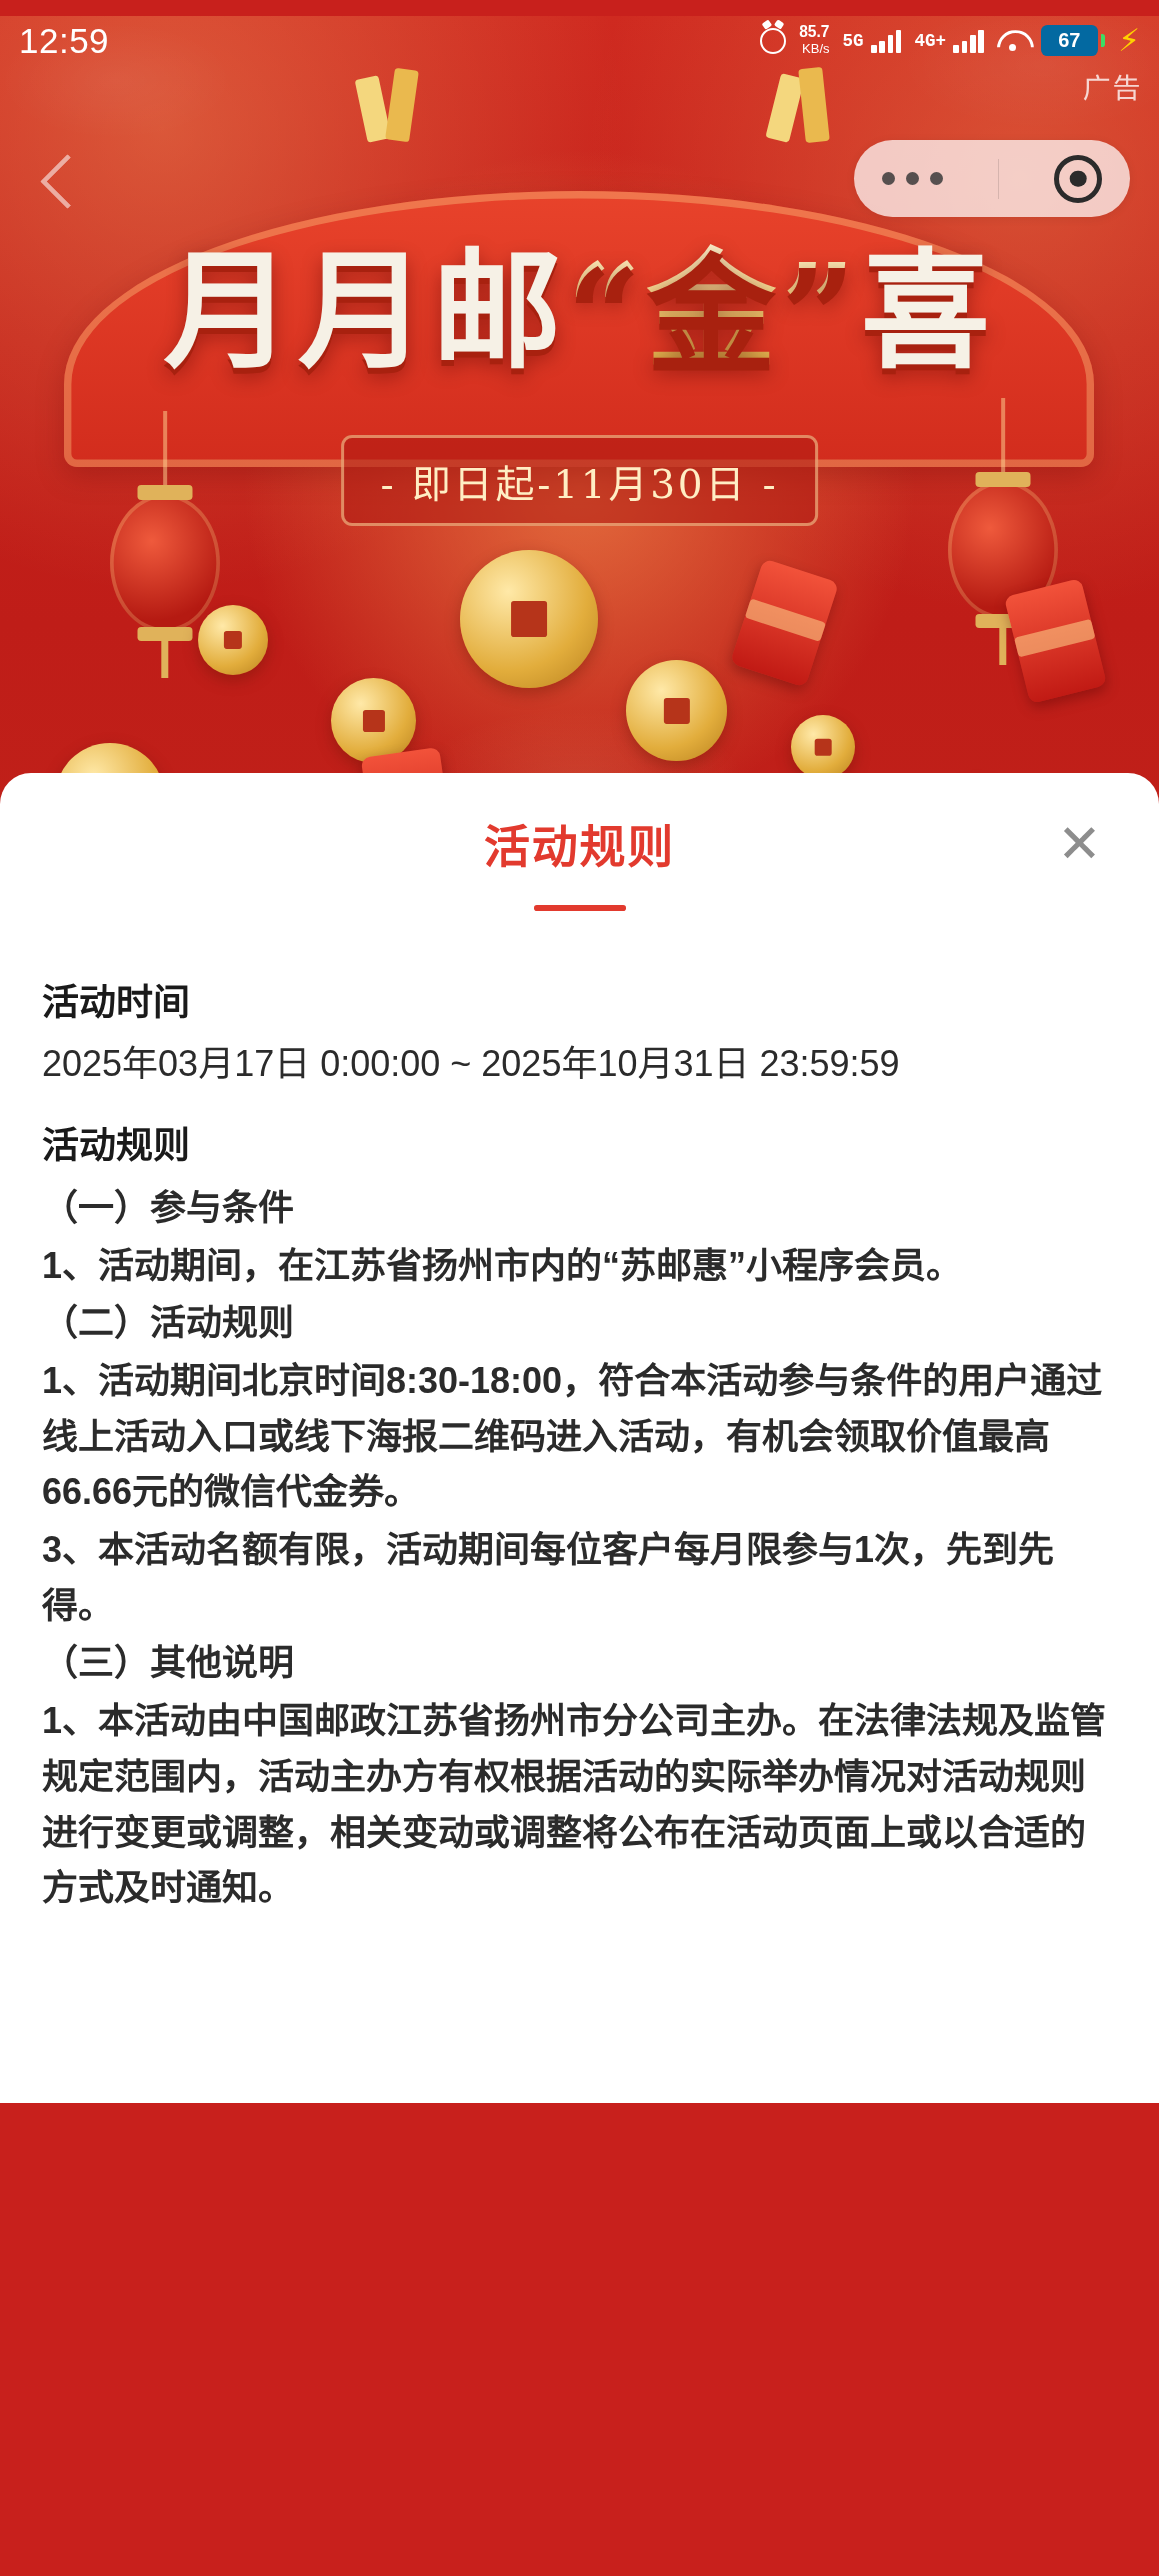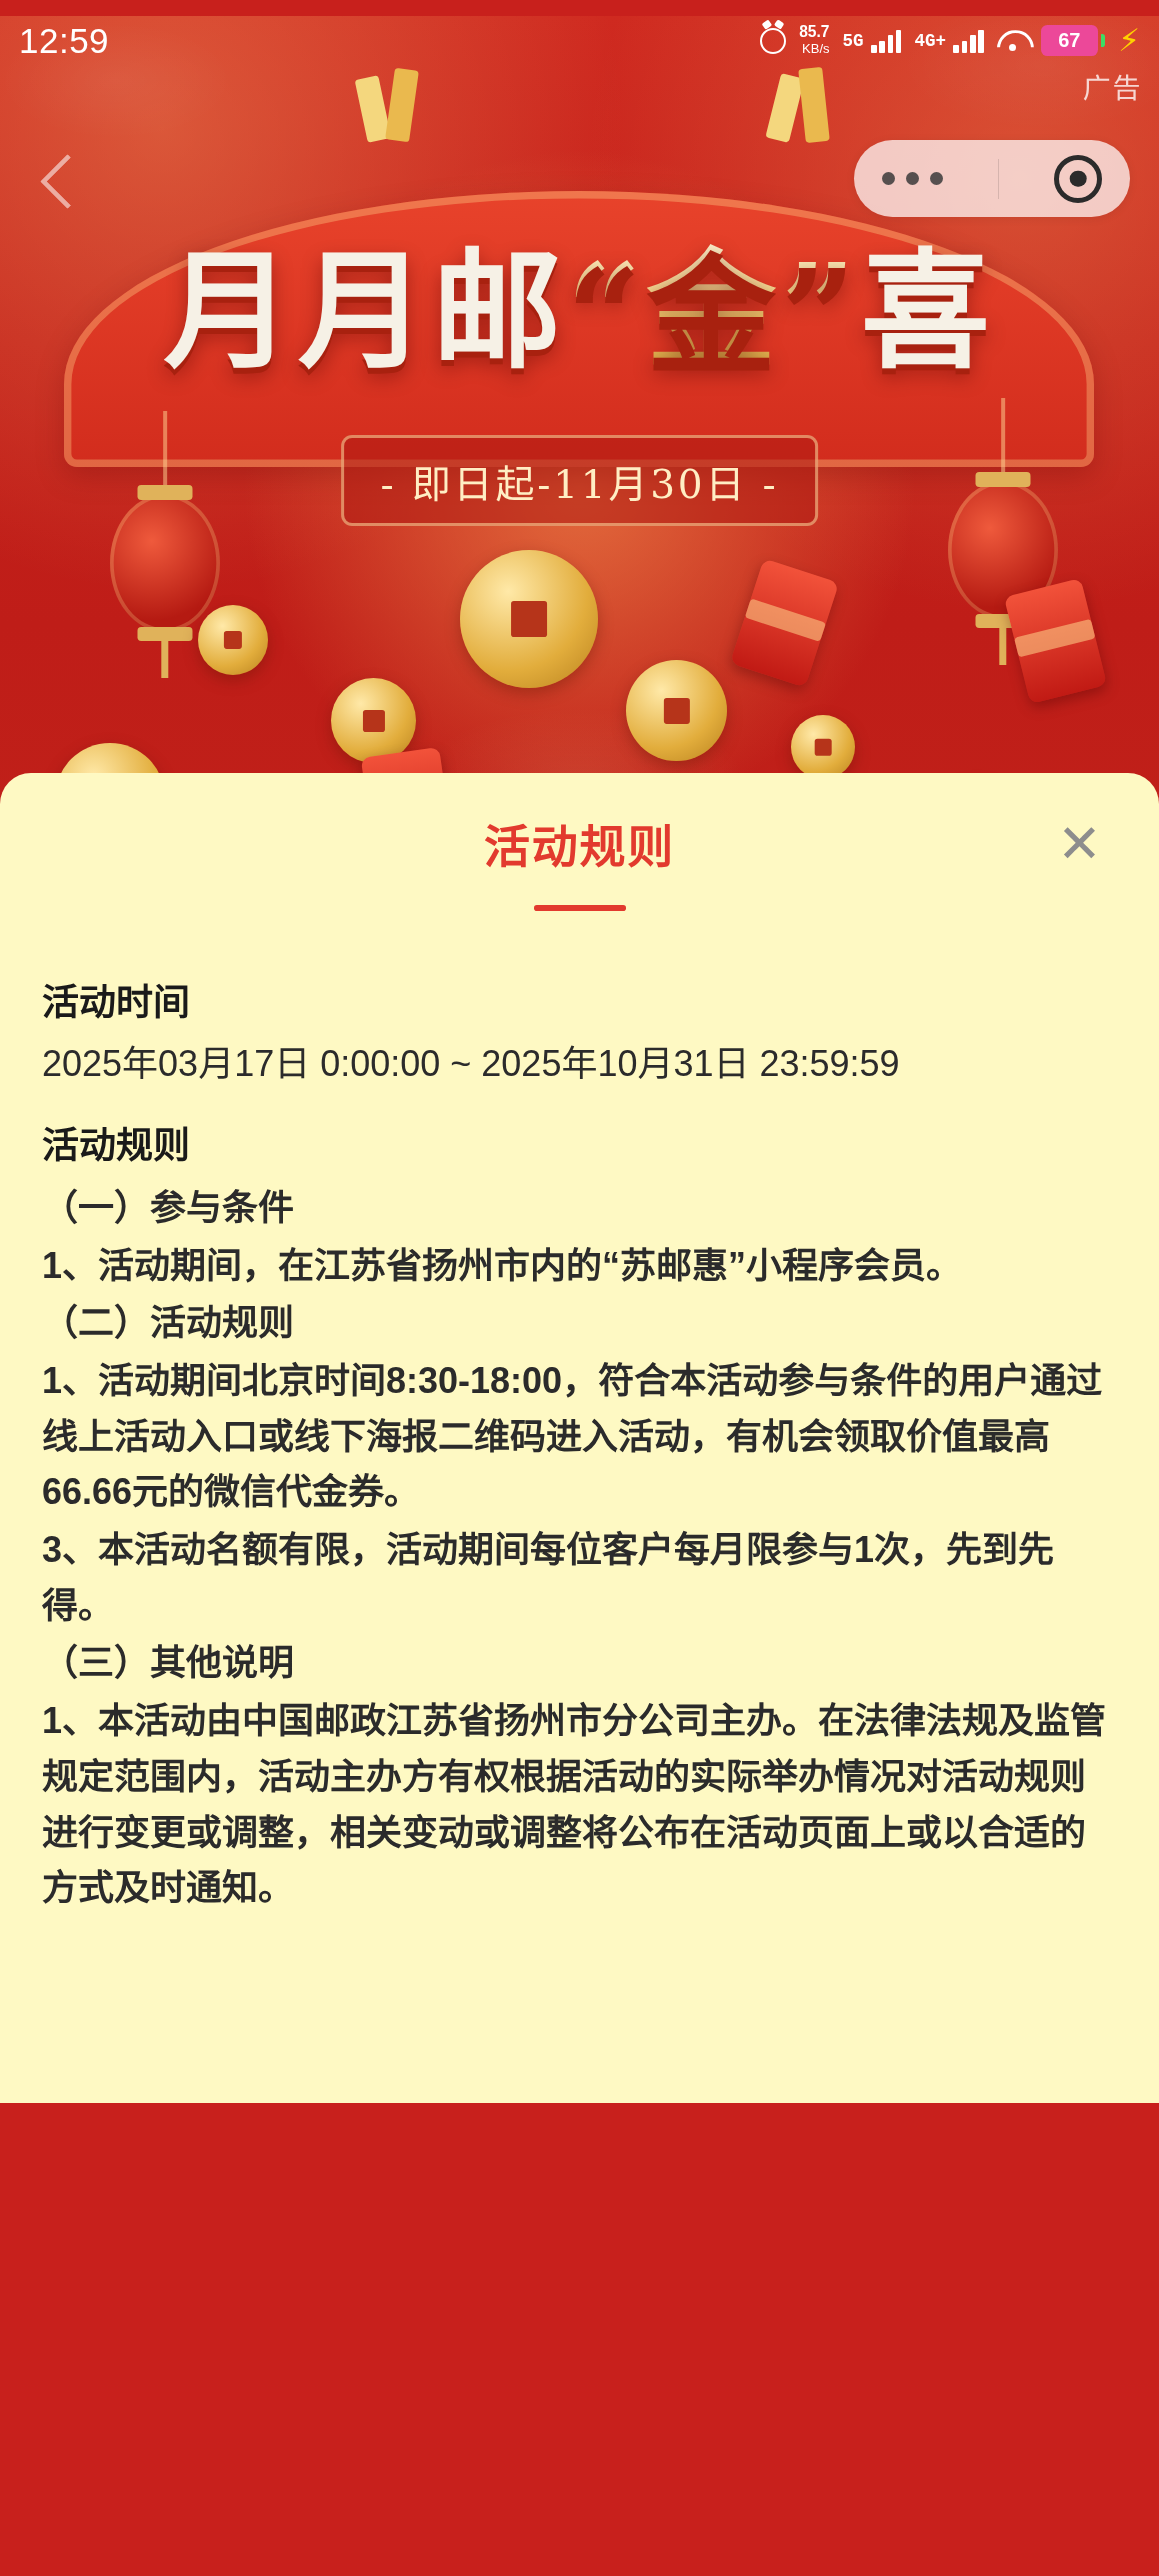--- a/index.html
+++ b/index.html
@@ -69,21 +69,21 @@
     clip-path: polygon(0 0, 100% 0, 100% 46%, 0 46%);
   }
   .wifi:after {
     content: ""; position: absolute; left: 12px; top: 15.6px;
     width: 7.4px; height: 7.4px; background: #fff; border-radius: 50%;
   }
   .battery {
     display: flex; align-items: center; gap: 2.8px;
   }
   .batt-body {
-    width: 57px; height: 31px; border-radius: 6.4px; background: #ec4899;
+    width: 57px; height: 31px; border-radius: 6.4px; background: #0369a1;
     color: #fff; font-size: 20px; display: flex; align-items: center; justify-content: center;
     font-weight: bold;
   }
   .batt-cap { width: 4.6px; height: 13px; background: #3ddc64; border-radius: 0 2.8px 2.8px 0; }
   .bolt { color: #ffd200; font-size: 31px; line-height: 1; }
 
   
   .ad-tag {
     position: absolute; right: 16.6px; top: 66px; z-index: 35;
     color: rgba(255,255,255,0.78); font-size: 28px; letter-spacing: 1.8px;
@@ -207,21 +207,21 @@
   
   .deco-strip { position: absolute; z-index: 13; }
   .deco-strip.d1 { left: 361px; top: 61px; width: 24px; height: 64px; background: #f4d77e; transform: rotate(-12deg); border-radius: 3.7px; }
   .deco-strip.d2 { left: 390px; top: 53px; width: 24px; height: 72px; background: #eab94e; transform: rotate(8deg); border-radius: 3.7px; }
   .deco-strip.d3 { left: 773px; top: 59px; width: 24px; height: 66px; background: #f4d77e; transform: rotate(14deg); border-radius: 3.7px; }
   .deco-strip.d4 { left: 802px; top: 52px; width: 24px; height: 74px; background: #eab94e; transform: rotate(-6deg); border-radius: 3.7px; }
 
   
   .sheet {
     position: absolute; left: 0; top: 773px; width: 1159px; height: 1330px;
-    background: #fef9c3;
+    background: #ffffff;
     border-radius: 31px 31px 0 0;
     z-index: 60;
     padding: 0 42px;
     overflow: hidden;
   }
   .sheet-head {
     position: relative;
     height: 175px;
     display: flex; flex-direction: column; align-items: center; justify-content: center;
   }

